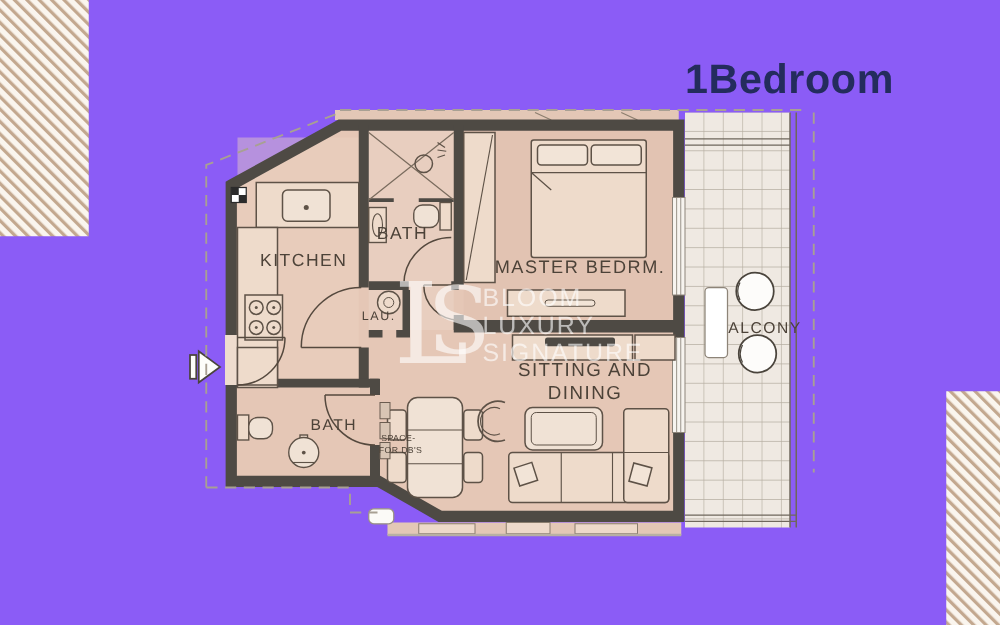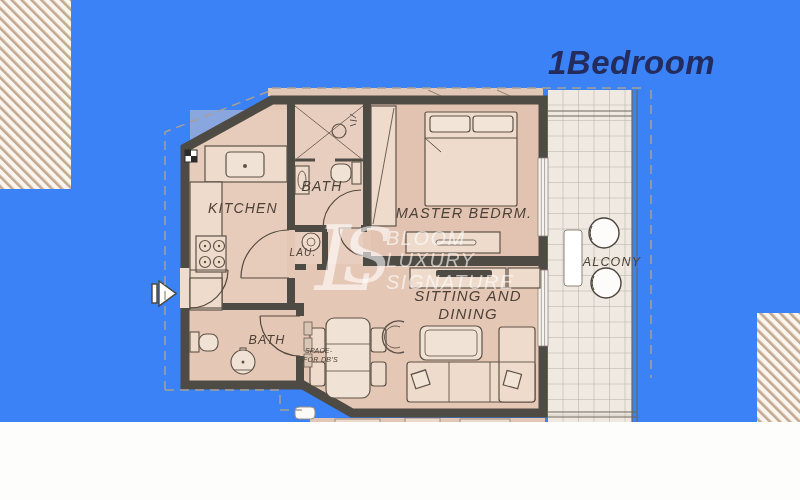--- a/index.html
+++ b/index.html
@@ -1,17 +1,17 @@
 <!DOCTYPE html>
 <html><head>
 <meta charset="utf-8">
 <style>
   html,body{margin:0;padding:0;background:#fdfdfb;}
-  .stage{position:relative;width:800px;height:422px;background:#3b82f6;overflow:hidden;
-         font-family:"Liberation Sans",sans-serif;font-style:italic;}
+  .stage{position:relative;width:800px;height:500px;background:#8b5cf6;overflow:hidden;
+         font-family:"Liberation Sans",sans-serif;}
   .page-title{position:absolute;left:548px;top:44px;font-size:33px;font-weight:700;
               color:#242c5d;letter-spacing:.5px;}
   svg text{font-family:"Liberation Sans",sans-serif;}
   .room-label{fill:#4c4238;letter-spacing:1.2px;}
   .tiny-label{fill:#4c4238;letter-spacing:.3px;}
   .wm-text{fill:rgba(255,255,255,.62);letter-spacing:1.5px;}
   .wm-mono{font-family:"DejaVu Serif",serif;fill:rgba(255,255,255,.6);}
 </style>
 </head>
 <body>

